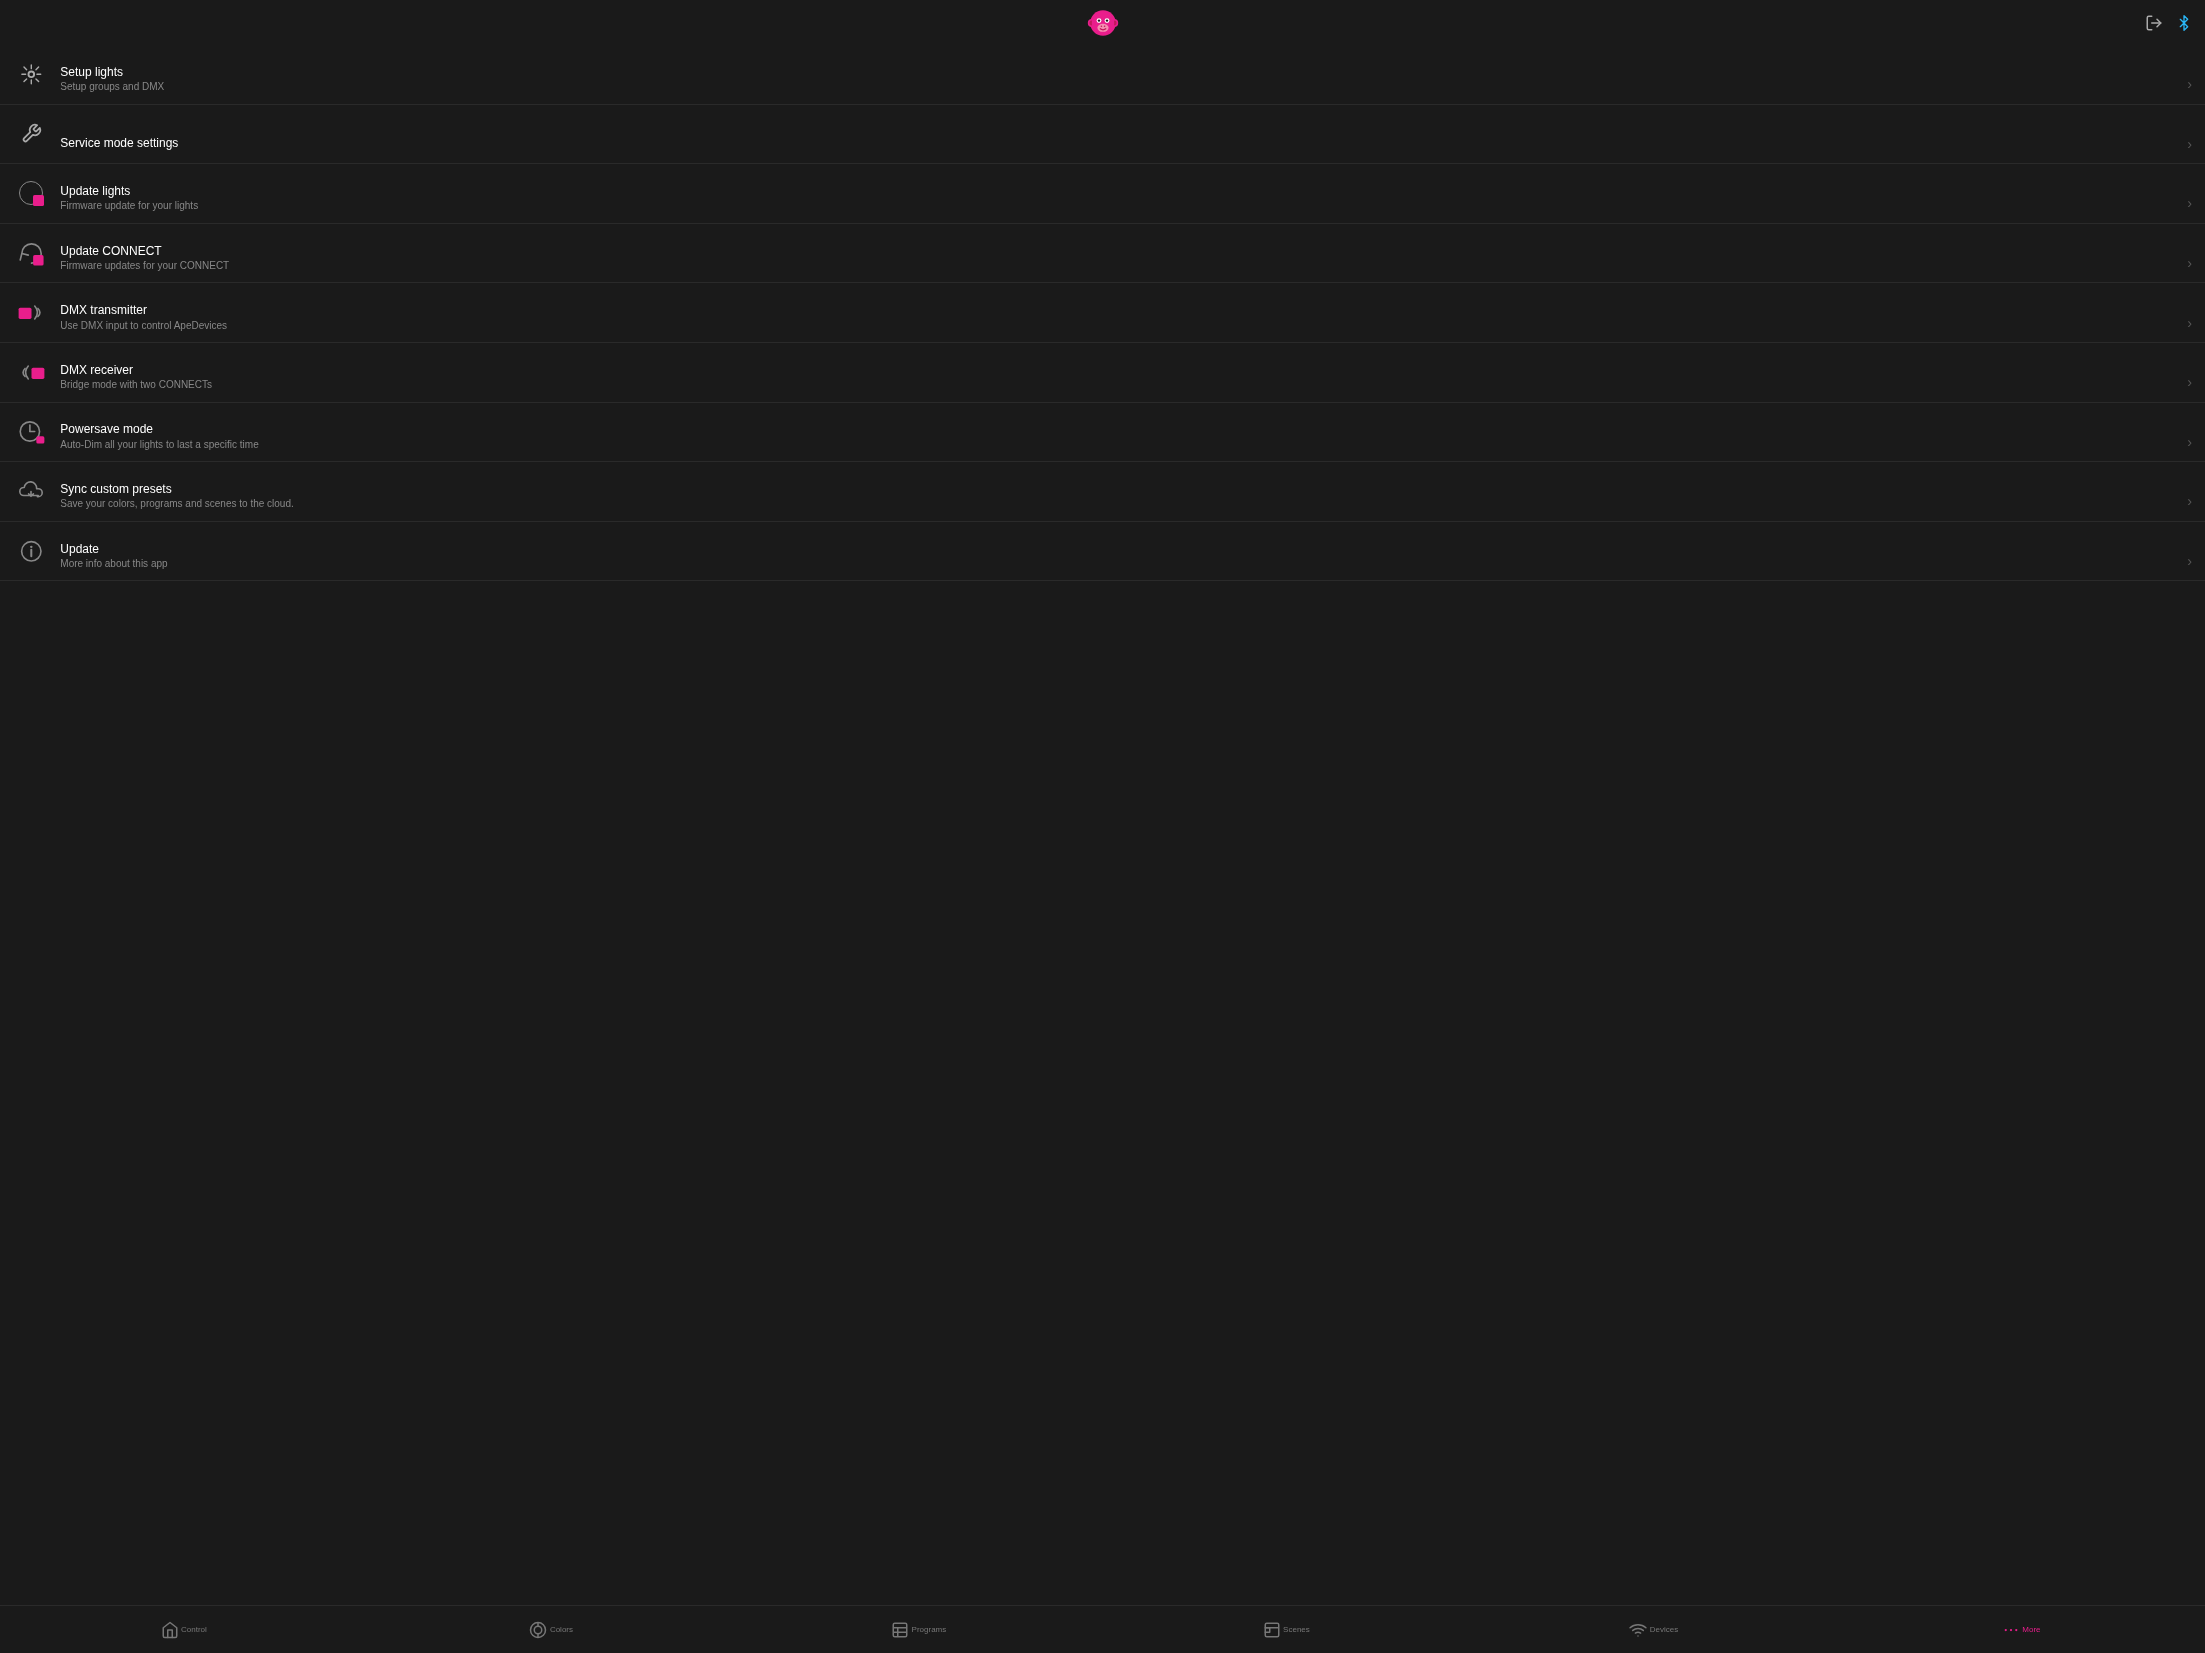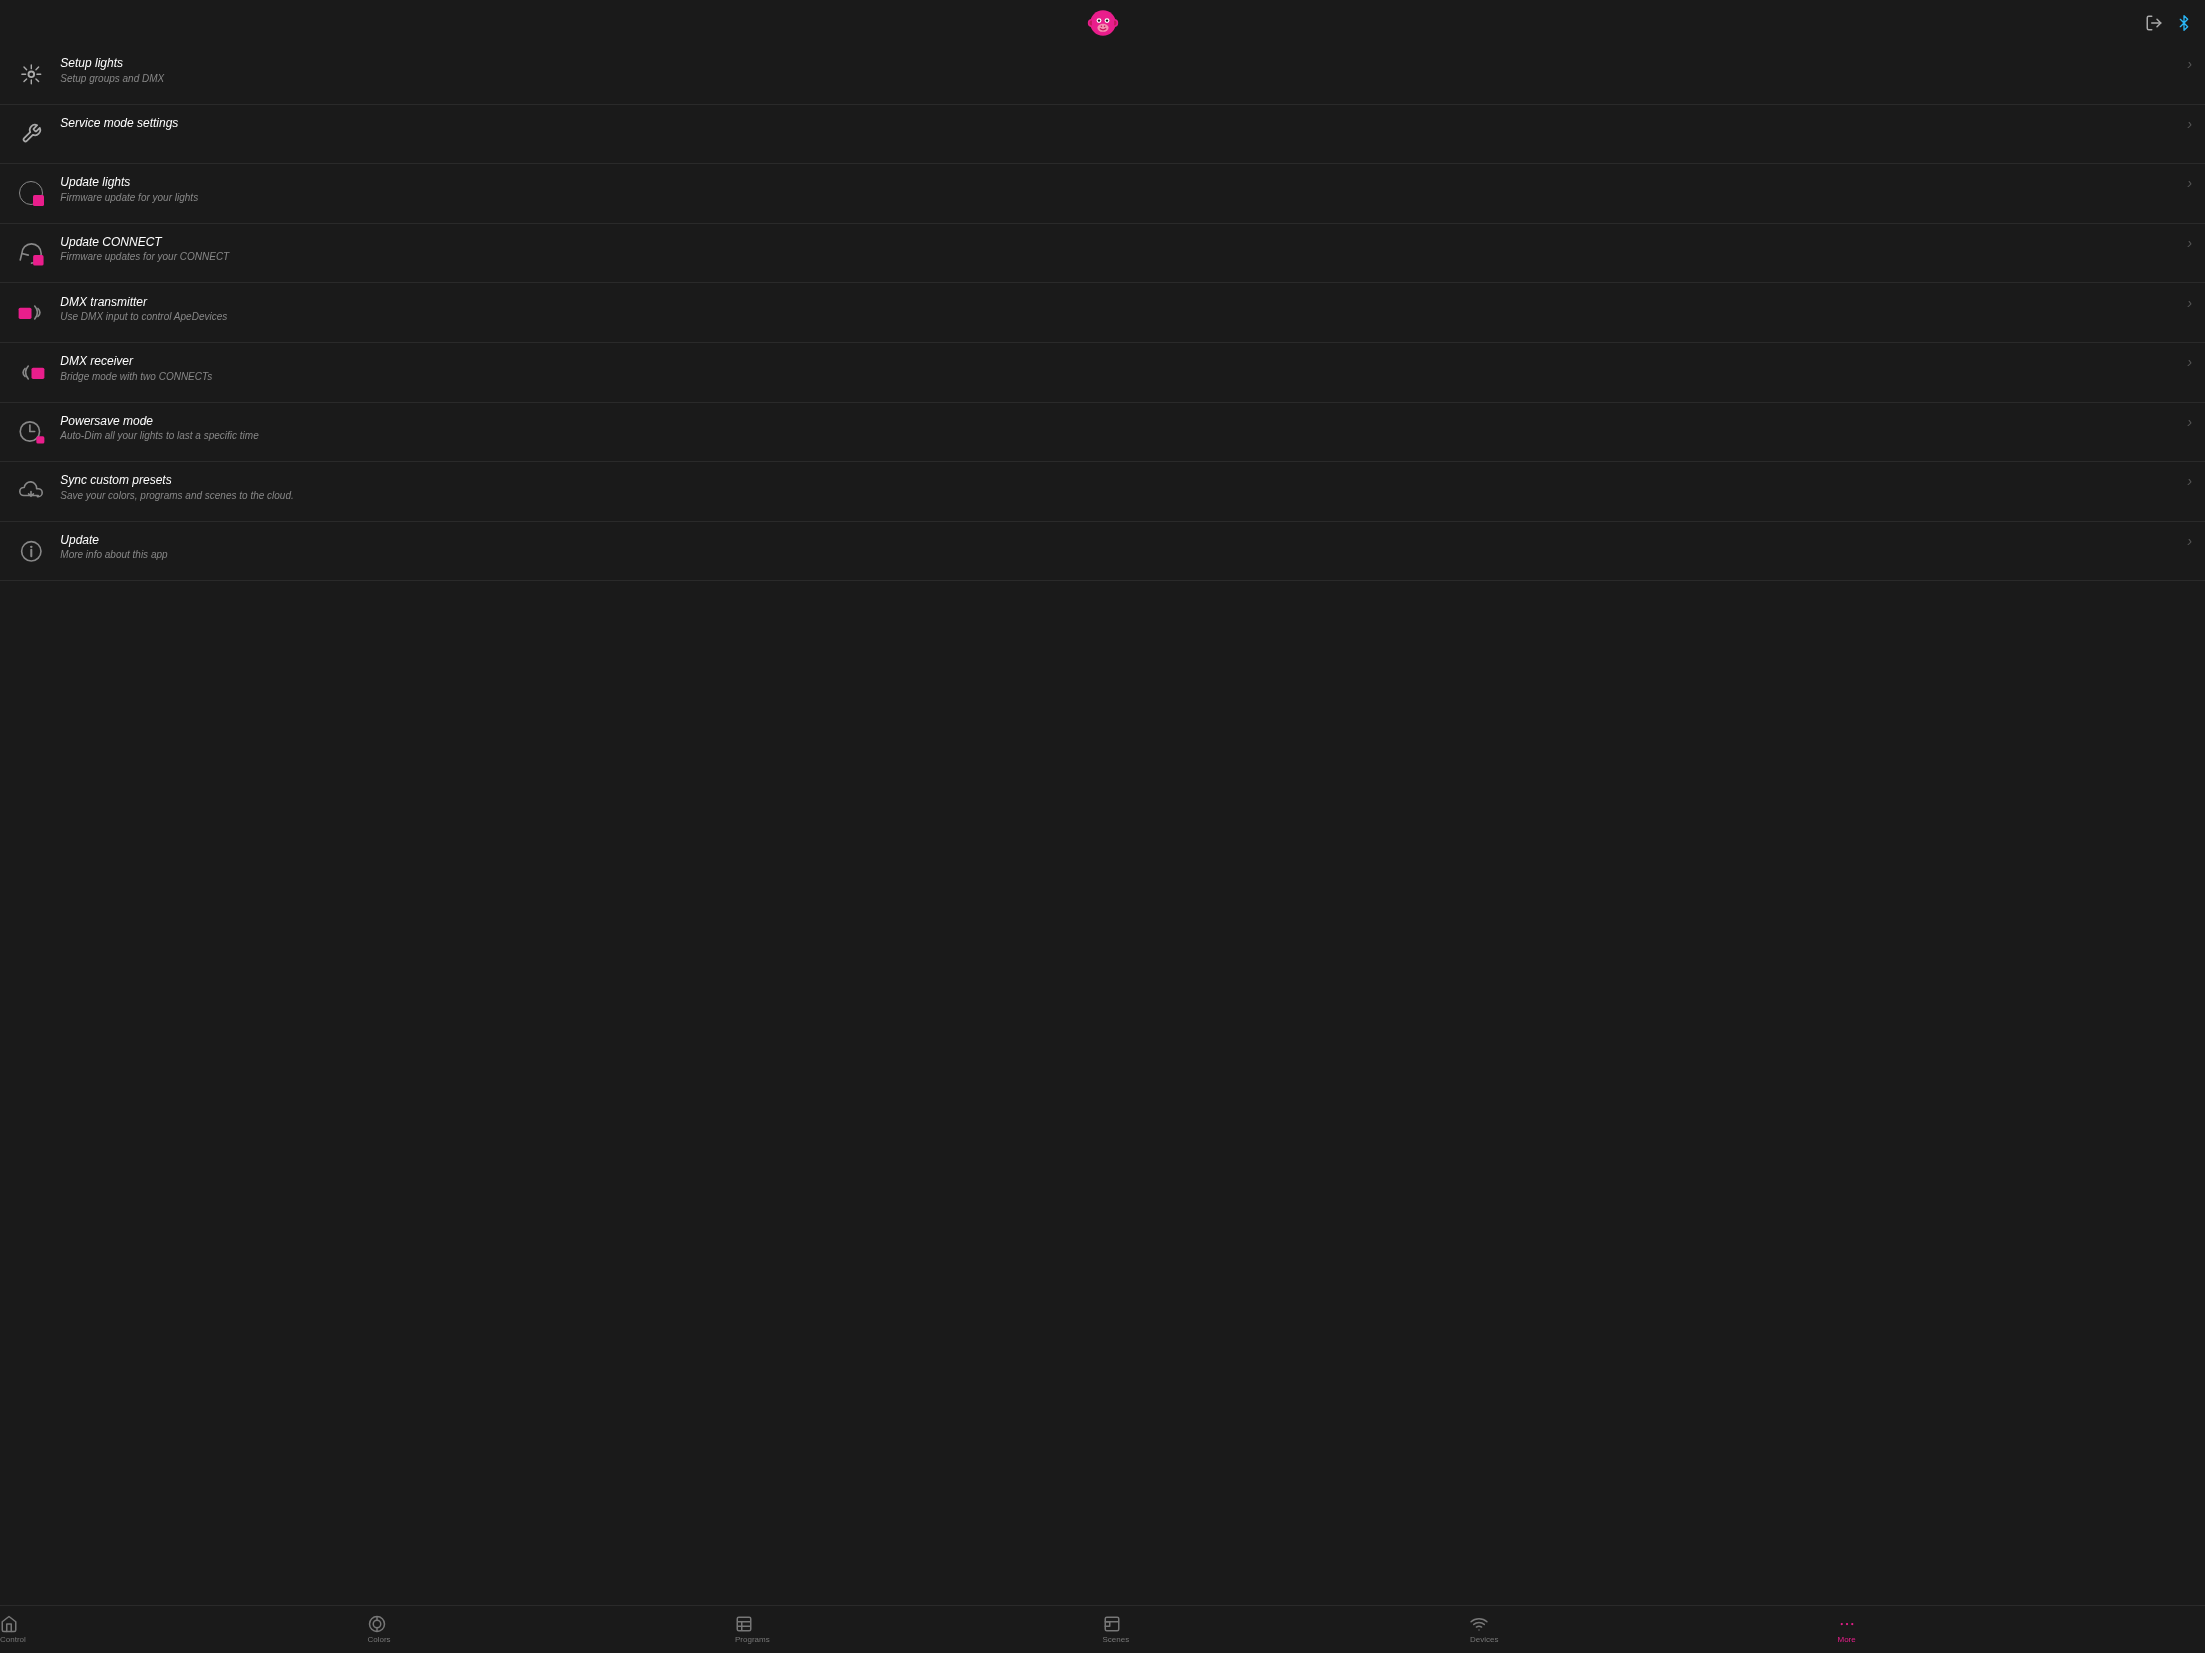--- a/index.html
+++ b/index.html
@@ -48,26 +48,25 @@
     
     .main {
       flex: 1;
       overflow-y: auto;
       padding-bottom: 48px;
     }
 
     
     .menu-item {
       display: flex;
-      align-items: flex-start;
+      align-items: flex-end;
       padding: 11.3px 13px;
       border-bottom: 0.8px solid #2a2a2a;
       cursor: pointer;
       min-height: 57px;
-      font-style: italic;
     }
     .menu-icon-wrap {
       width: 36px;
       height: 36px;
       display: flex;
       align-items: center;
       justify-content: center;
       flex-shrink: 0;
       margin-right: 11.3px;
     }
@@ -130,21 +129,22 @@
       right: 0;
       height: 48px;
       background-color: #1a1a1a;
       border-top: 0.8px solid #2a2a2a;
       display: flex;
       align-items: stretch;
     }
     .nav-item {
       flex: 1;
       display: flex;
-      flex-direction: column;
+      flex-direction: row;
+      align-items: center;
       justify-content: center;
       gap: 2.4px;
       cursor: pointer;
       color: #777;
       font-size: 8px;
     }
     .nav-item.active {
       color: #e91e8c;
     }
     .nav-icon {

